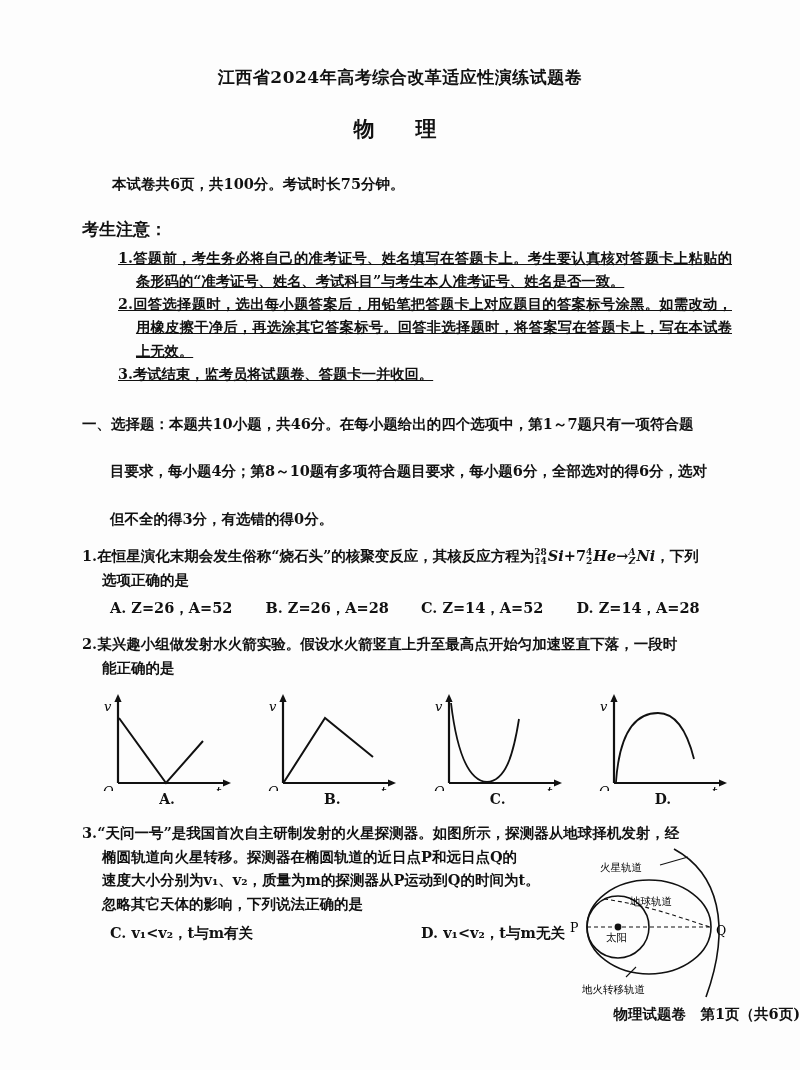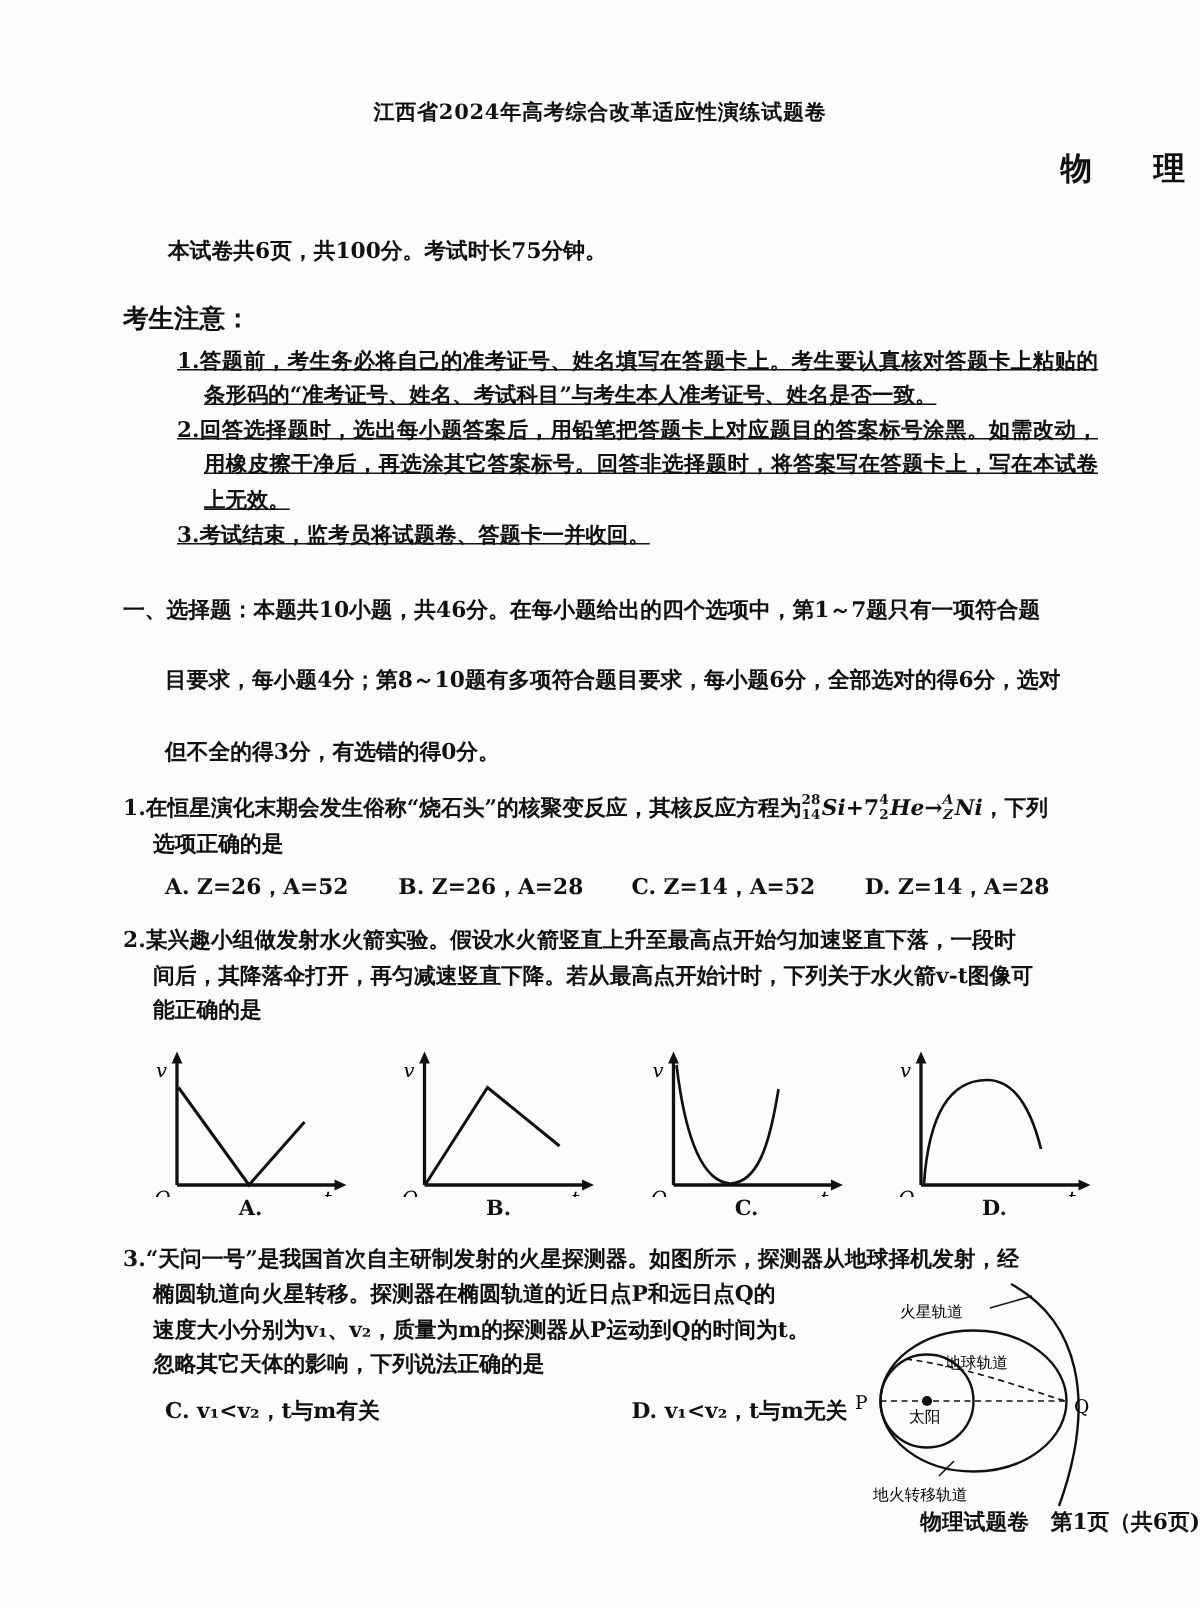--- a/index.html
+++ b/index.html
@@ -11,32 +11,32 @@
     position: relative;
     width: 800px;
     height: 1070px;
     background: #fdfdfd;
     font-family: "DejaVu Serif", "Liberation Serif", serif;
     color: #111111;
     overflow: hidden;
   }
   .title {
     text-align: center;
-    font-size: 14px;
+    font-size: 17px;
     font-weight: bold;
     letter-spacing: 0.5px;
     margin-top: 66px;
     font-family: "DejaVu Serif", "Liberation Serif", serif;
   }
   .subject {
-    text-align: right;
+    text-align: center;
     font-size: 21px;
     font-weight: bold;
     letter-spacing: 10px;
-    margin-top: 14px;
+    margin-top: 26px;
   }
   .meta-line {
     margin: 32px 0 0 112px;
     font-size: 14.5px;
     font-weight: bold;
   }
   .notice-head {
     margin: 24px 0 0 82px;
     font-size: 17px;
     font-weight: bold;
@@ -183,21 +183,20 @@
   </div>
   <div class="opts">
     <div>A. Z=26，A=52</div>
     <div>B. Z=26，A=28</div>
     <div>C. Z=14，A=52</div>
     <div>D. Z=14，A=28</div>
   </div>
 
   <div class="q">
     <span>2.</span><span>某兴趣小组做发射水火箭实验。假设水火箭竖直上升至最高点开始匀加速竖直下落，一段时</span>
-    <span class="cont">间后，其降落伞打开，再匀减速竖直下降。若从最高点开始计时，下列关于水火箭v-t图像可</span>
     <span class="cont">能正确的是</span>
   </div>
 
   <div class="graph-row">
 
     <div class="graph-cell">
       <svg width="150" height="100" viewBox="0 0 150 100">
         <line x1="26" y1="92" x2="26" y2="8" stroke="#111" stroke-width="2.2"></line>
         <polygon points="26,3 22.4,11 29.6,11" fill="#111"></polygon>
         <line x1="26" y1="92" x2="134" y2="92" stroke="#111" stroke-width="2.2"></line>

